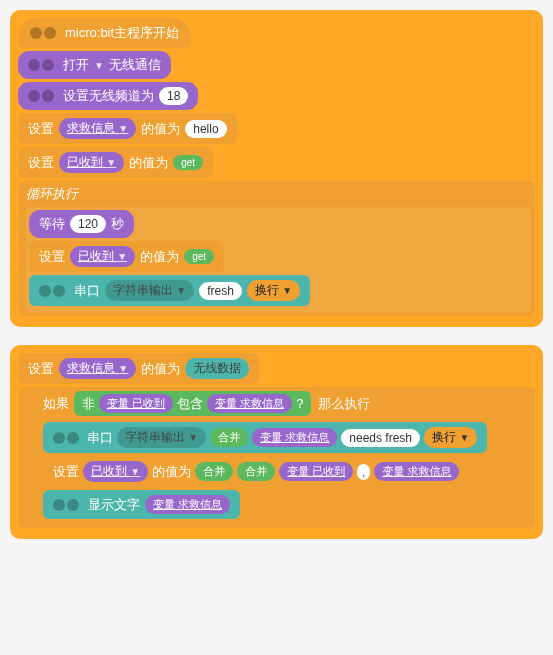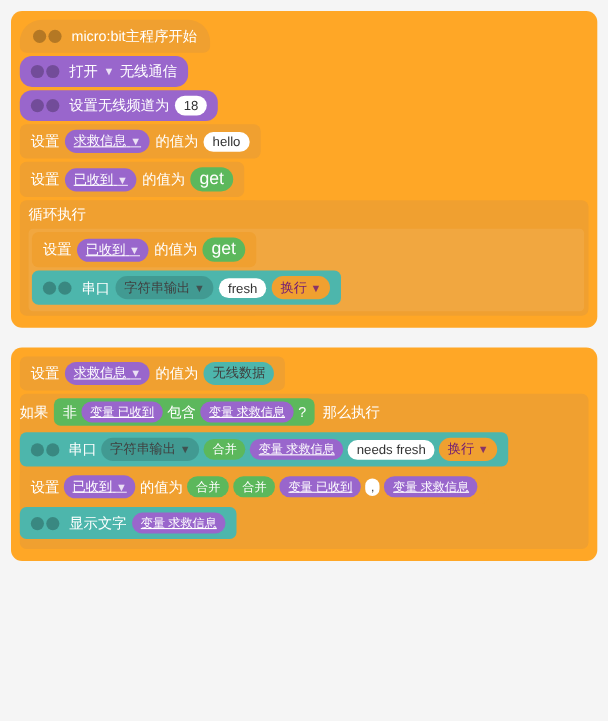--- a/index.html
+++ b/index.html
@@ -43,35 +43,35 @@
       padding: 2px 8px;
       font-size: 12px;
       font-weight: 400;
     }
 
     .pill-green {
       background: #5cb85c;
       color: white;
       border-radius: 12px;
       padding: 2px 8px;
-      font-size: 16px;
+      font-size: 10px;
     }
 
     .pill-purple {
       background: #9966cc;
       color: white;
       border-radius: 12px;
       padding: 2px 8px;
       font-size: 12px;
       text-decoration: underline;
     }
 
     .pill-orange {
       background: #f0a030;
-      color: #701a75;
+      color: #0f172a;
       border-radius: 12px;
       padding: 2px 8px;
       font-size: 12px;
     }
 
     .pill-teal {
       background: #4db6ac;
       color: #404040;
       border-radius: 12px;
       padding: 2px 8px;
@@ -92,33 +92,34 @@
     }
 
     .loop-header {
       display: flex;
       align-items: center;
       gap: 5px;
       color: white;
       font-weight: 500;
       font-size: 13px;
       margin-bottom: 4px;
+      font-style: italic;
     }
 
     .loop-body {
       background: rgba(255,255,255,0.08);
       border-radius: 4px;
       padding: 3px 3px;
     }
 
     
     .if-container {
       background: #f0a030;
       border-radius: 6px;
-      padding: 4px 4px 4px 0;
+      padding: 4px 4px 4px 25px;
       margin-bottom: 3px;
     }
 
     .if-header {
       display: flex;
       align-items: center;
       gap: 5px;
       color: white;
       font-weight: 500;
       font-size: 13px;
@@ -225,20 +226,27 @@
       <span class="pill-green">get</span>
     </div>
   </div>
 
   <div class="loop-container">
     <div class="loop-header">
       <span>循环执行</span>
     </div>
     <div class="loop-body">
 
+      <div class="block-row-gap">
+        <div class="block block-purple">
+          <span>等待</span>
+          <span class="pill">120</span>
+          <span>秒</span>
+        </div>
+      </div>
 
       <div class="block-row-gap">
         <div class="block block-orange">
           <span>设置</span>
           <span class="pill-purple">
             <span>已收到</span>
             <span class="dropdown-arrow">▼</span>
           </span>
           <span>的值为</span>
           <span class="pill-green">get</span>

